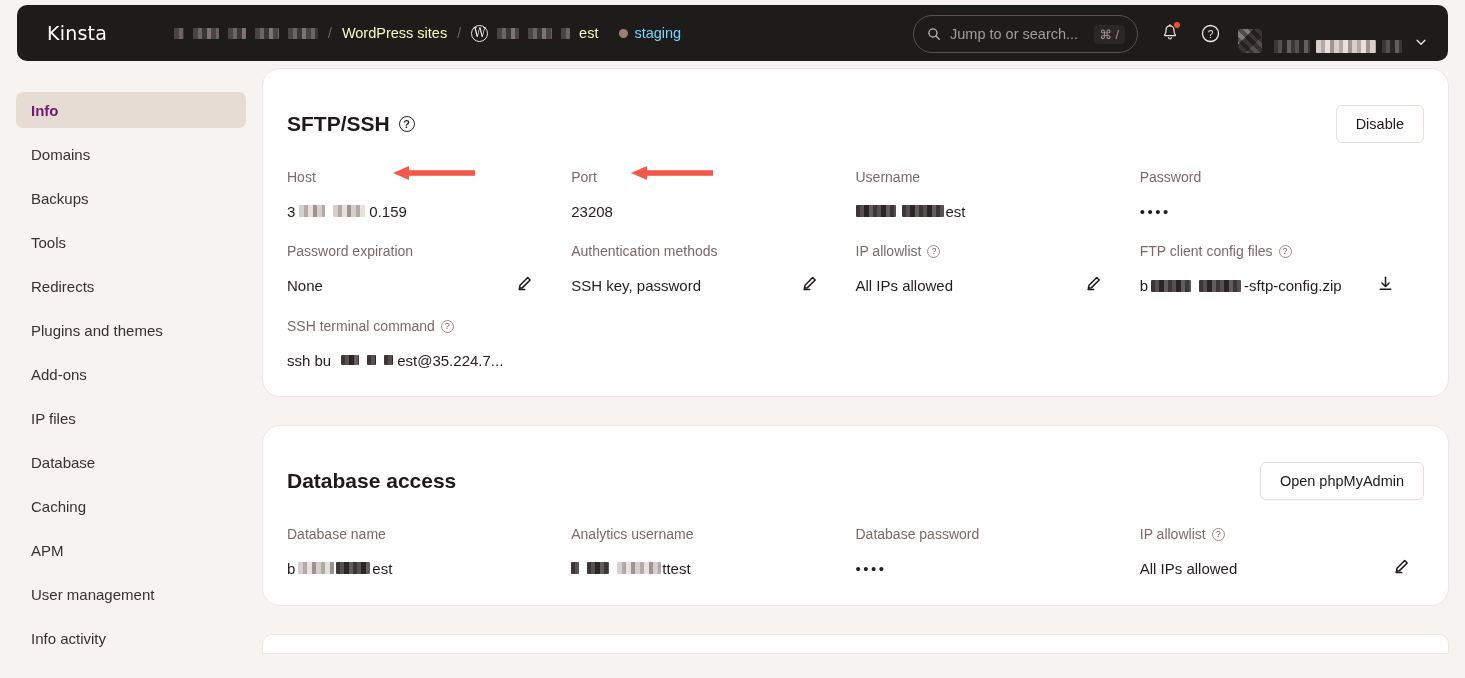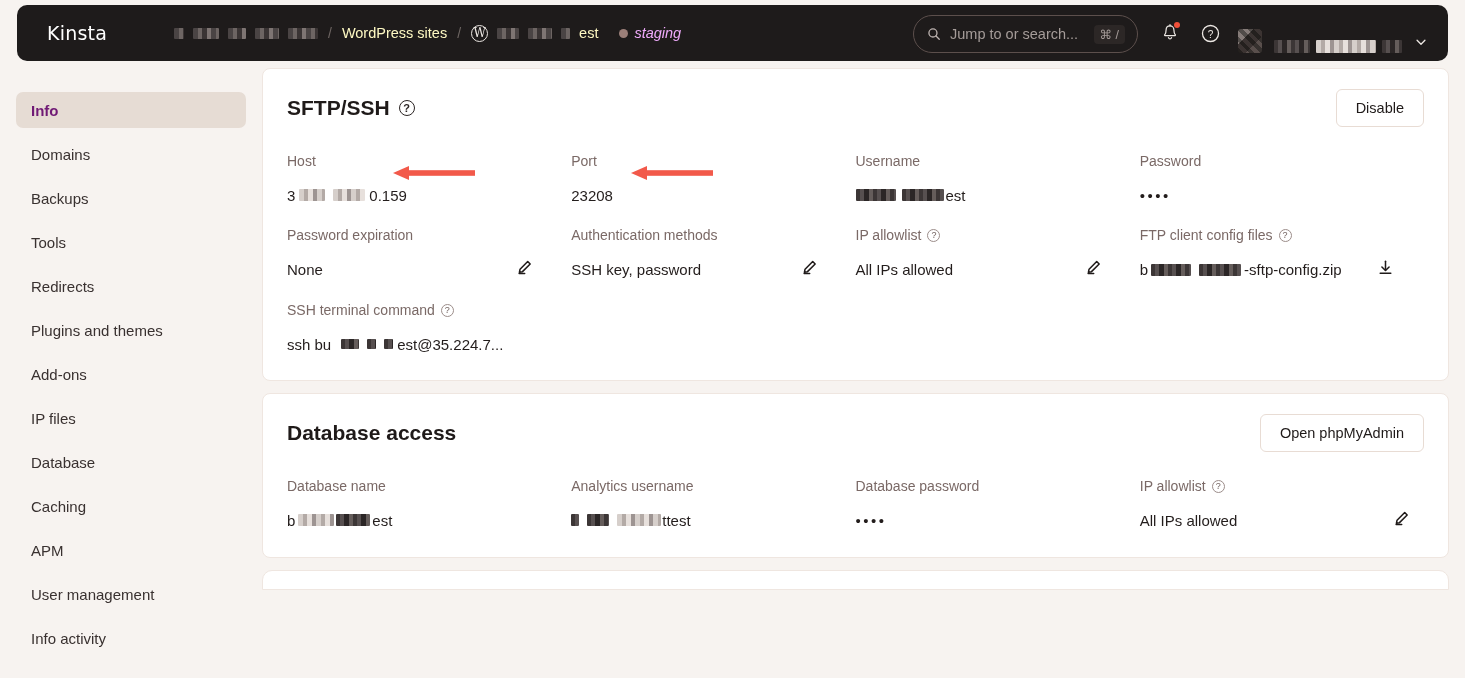--- a/index.html
+++ b/index.html
@@ -49,21 +49,21 @@
     width: 17px; height: 17px; border-radius: 50%;
     border: 1.4px solid #EDE8E4; color: #EDE8E4;
     font-size: 12px; line-height: 14px; text-align: center;
     font-family: "DejaVu Serif", serif;
     display: inline-flex; align-items: center; justify-content: center;
   }
   .env-dot {
     width: 9px; height: 9px; border-radius: 50%;
     background: #9B7F79; display: inline-block; margin-right: 6px;
   }
-  .env-label { color: #f0abfc; font-size: 14.5px; font-style: italic; }
+  .env-label { color: #7dd3fc; font-size: 14.5px; }
 
   .topbar-right {
     margin-left: auto; display: flex; align-items: flex-end; gap: 0;
   }
   .searchbox {
     width: 225px; height: 38px;
     border: 1px solid #5C4F4C; border-radius: 19px;
     display: flex; align-items: center; gap: 9px;
     padding: 0 12px 0 13px; background: transparent;
   }
@@ -106,23 +106,23 @@
 
   
   .main {
     position: absolute; left: 262px; top: 66px;
     width: 1203px; height: 612px;
     padding: 2px 16px 0 0; overflow: hidden;
   }
   .card {
     background: #FFFFFF;
     border: 1px solid #EFE6E0;
-    border-radius: 8px;
-    padding: 20px 24px 26px 24px;
-    margin-bottom: 12px;
+    border-radius: 18px;
+    padding: 36px 24px 26px 24px;
+    margin-bottom: 28px;
     position: relative;
   }
   .card-head {
     display: flex; align-items: center; justify-content: space-between;
     margin-bottom: 26px;
   }
   .card-title {
     font-size: 21px; font-weight: 700; color: #1F1A19;
     display: flex; align-items: center; gap: 9px;
   }

